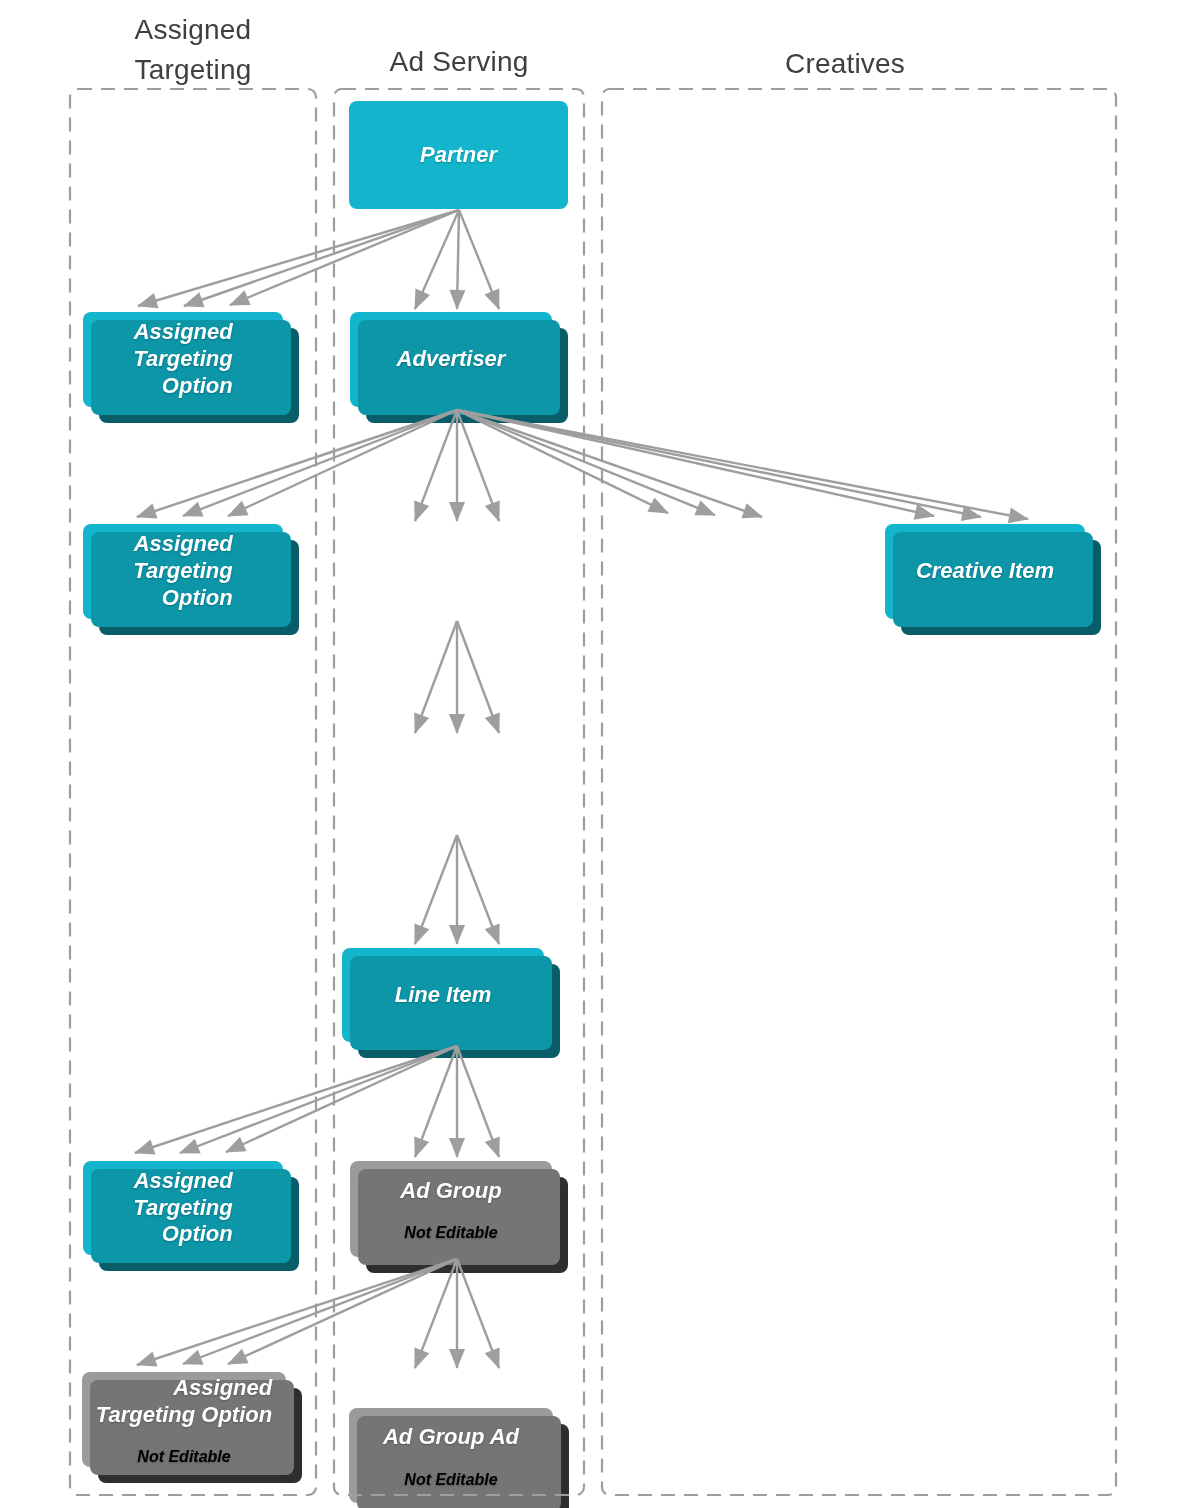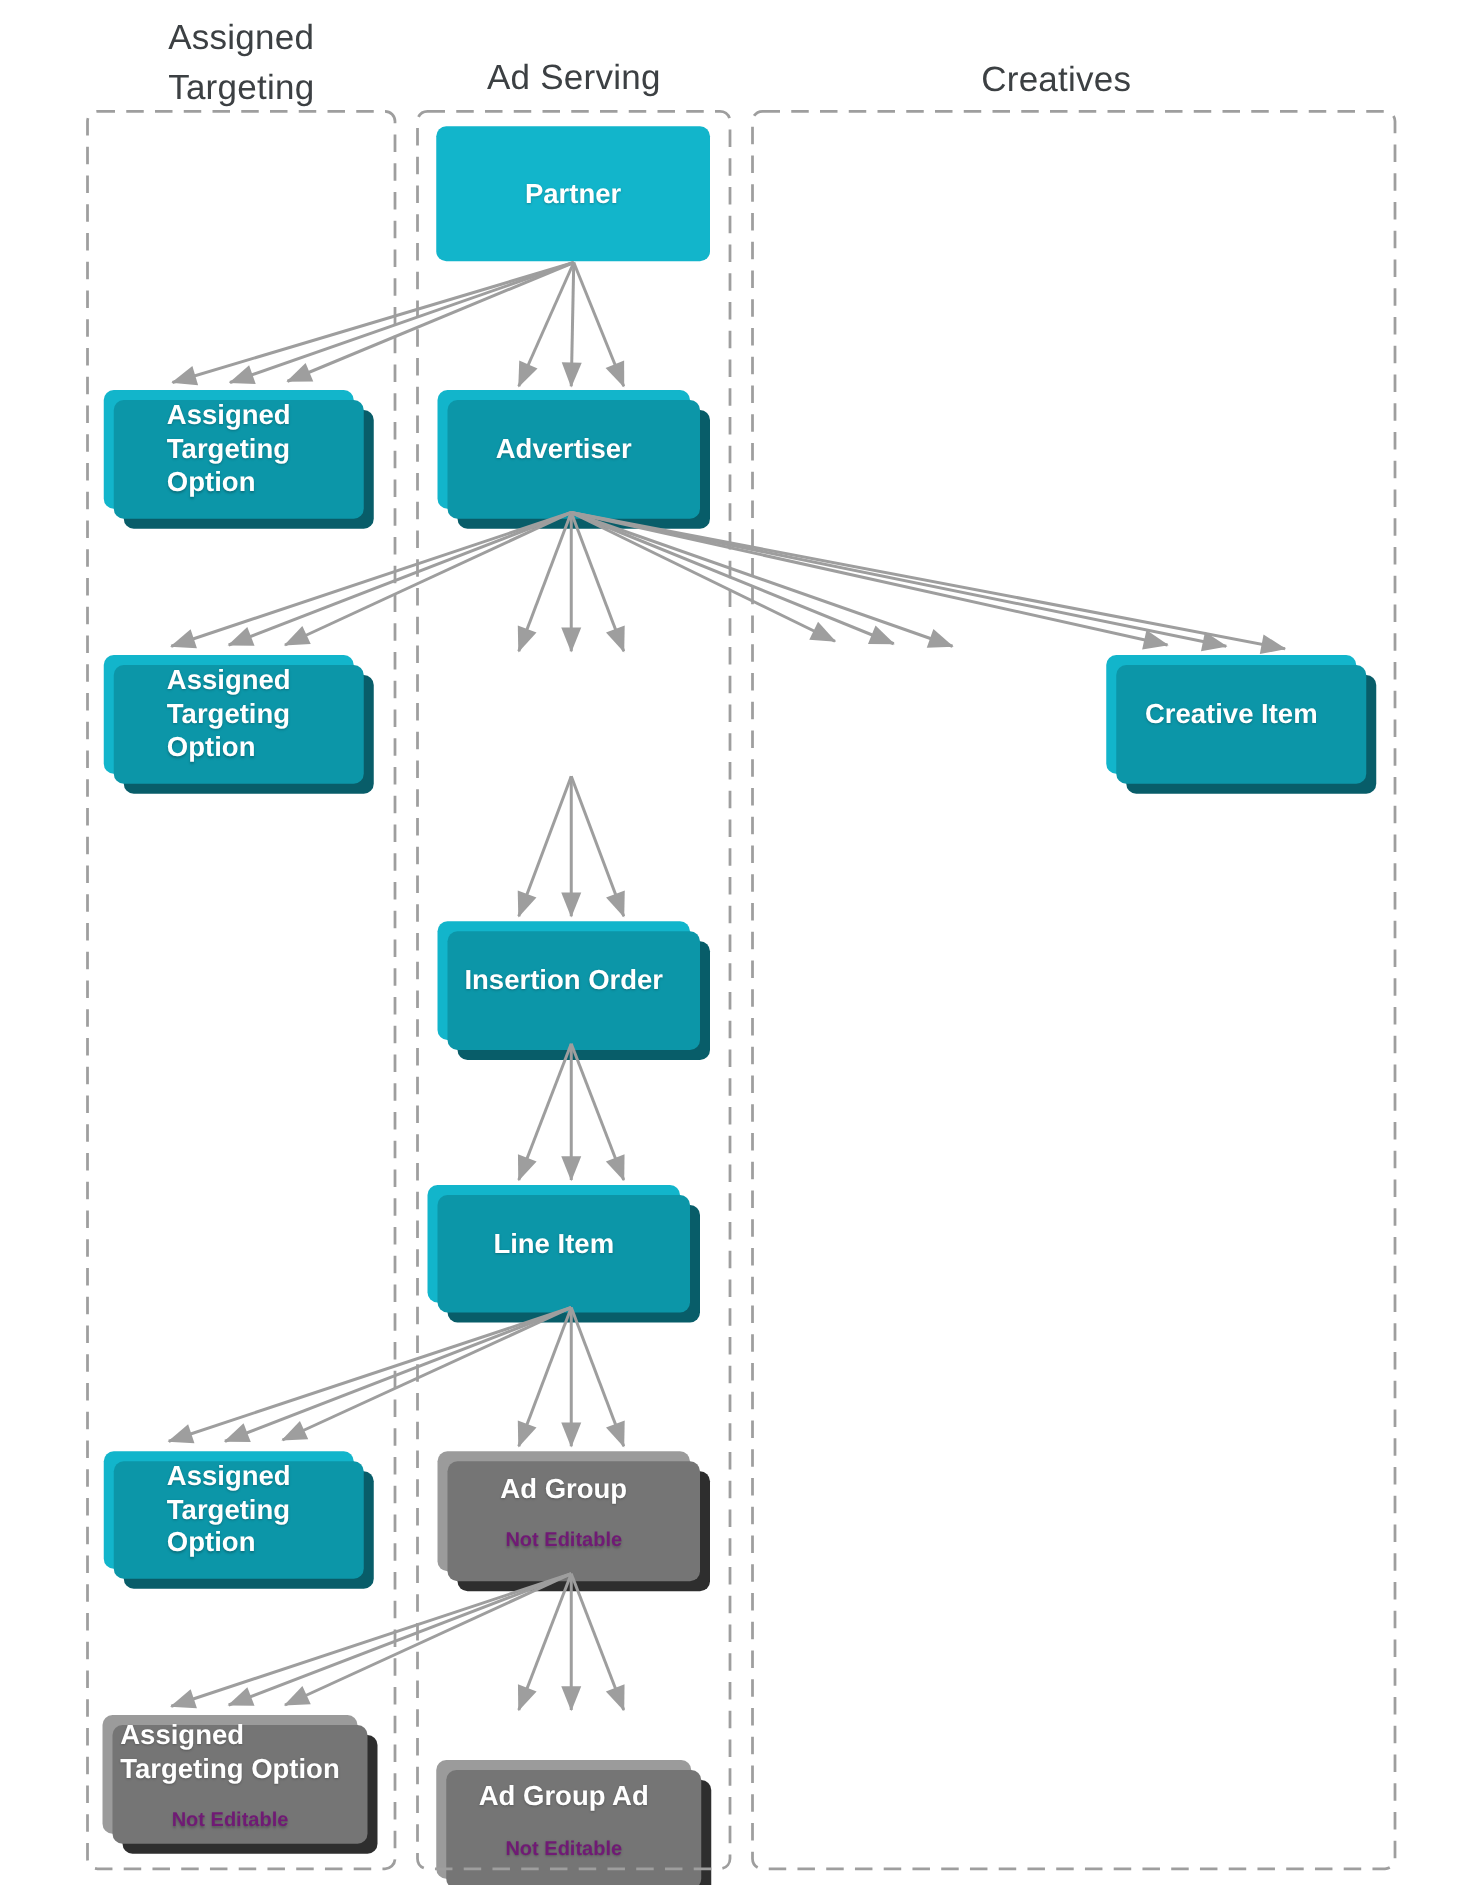--- a/index.html
+++ b/index.html
@@ -27,21 +27,22 @@
 
   #nodes{position:absolute;left:0;top:0;width:100%;height:100%;}
   .node{
     position:absolute;
     z-index:0;
     border-radius:8px;
     display:flex;
     flex-direction:column;
     align-items:center;
     justify-content:center;
-    text-align:left;
+    text-align:right;
+    font-style:italic;
   }
   .node.stacked::after{
     content:"";
     position:absolute;inset:0;
     transform:translate(8px,8px);
     border-radius:8px;
     background:var(--mid);
     z-index:-1;
   }
   .node.stacked::before{
@@ -58,21 +59,21 @@
     font-size:22px;
     font-weight:700;
     color:#ffffff;
     line-height:1.22;
     white-space:pre-line;
     text-shadow:0 1px 2px rgba(0,0,0,0.25);
   }
   .node-sub{
     font-size:16px;
     font-weight:700;
-    color:#701a75;
+    color:#000000;
     margin-top:20px;
     text-shadow:0 1px 2px rgba(0,0,0,0.25);
   }
   .node.has-sub .node-label{margin-top:2px;}
   #overlay{
     position:absolute;left:0;top:0;
     z-index:5;
     pointer-events:none;
   }
 </style>
@@ -100,23 +101,20 @@
       <div class="node cyan stacked" style="left: 350px; top: 312px; width: 202px; height: 95px;">
         <span class="node-label">Advertiser</span>
       </div>
       <div class="node cyan stacked" style="left: 83px; top: 524px; width: 200px; height: 95px;">
         <span class="node-label">Assigned
 Targeting
 Option</span>
       </div>
       <div class="node cyan stacked" style="left: 885px; top: 524px; width: 200px; height: 95px;">
         <span class="node-label">Creative Item</span>
-      </div>
-      <div class="node cyan stacked" style="left: 350px; top: 737px; width: 202px; height: 95px;">
-        <span class="node-label">Insertion Order</span>
       </div>
       <div class="node cyan stacked" style="left: 342px; top: 948px; width: 202px; height: 94px;">
         <span class="node-label">Line Item</span>
       </div>
       <div class="node cyan stacked" style="left: 83px; top: 1161px; width: 200px; height: 94px;">
         <span class="node-label">Assigned
 Targeting
 Option</span>
       </div>
       <div class="node gray stacked has-sub" style="left: 350px; top: 1161px; width: 202px; height: 96px;">

